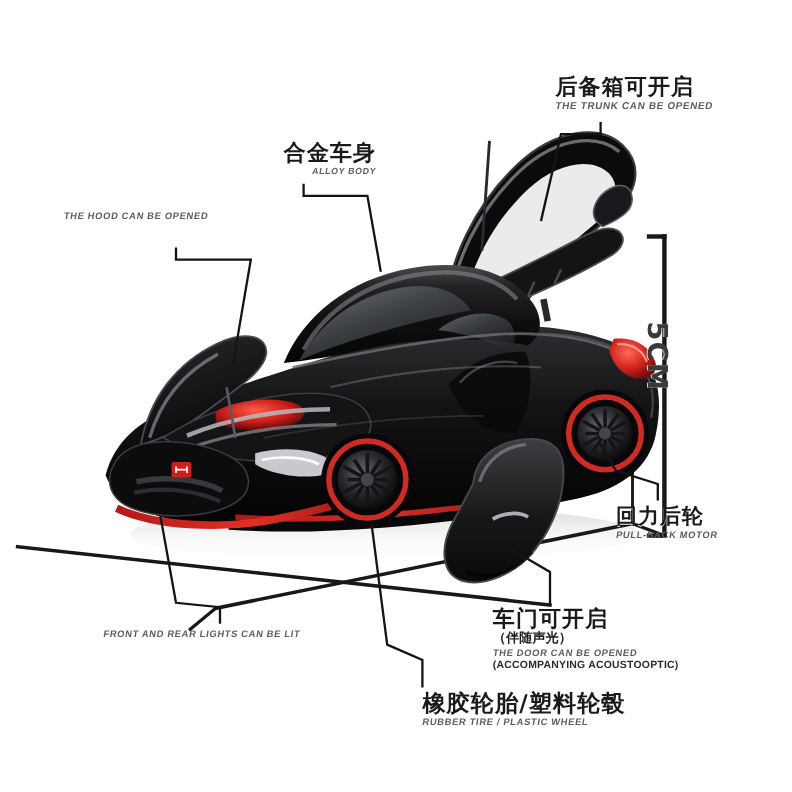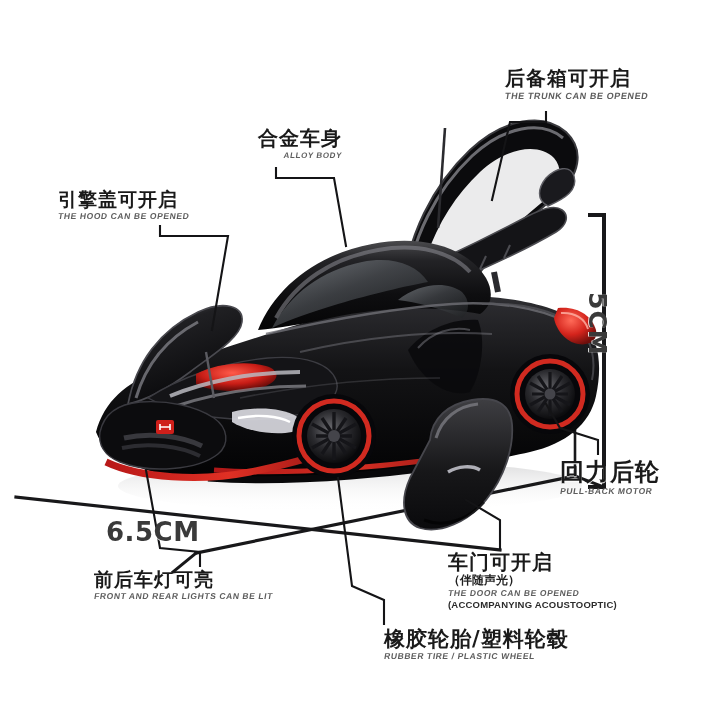--- a/index.html
+++ b/index.html
@@ -54,21 +54,21 @@
 
   #lbl-alloy{left:258px;top:128px;text-align:right;}
   #lbl-alloy .cn{font-size:20px;}
   #lbl-alloy .en{font-size:8px;margin-top:2px;}
 
   #lbl-hood{left:58px;top:190px;}
   #lbl-hood .cn{font-size:19px;}
   #lbl-hood .en{font-size:8.5px;margin-top:2px;}
 
   #lbl-motor{left:560px;top:460px;}
-  #lbl-motor .cn{font-size:24px;}
+  #lbl-motor .cn{font-size:19px;}
   #lbl-motor .en{font-size:8.5px;margin-top:2px;}
 
   #lbl-door{left:448px;top:552px;width:0;}
   #lbl-door .cn{font-size:20px;}
   #lbl-door .sub-cn{font-size:12px;margin-top:1px;}
   #lbl-door .en{font-size:8.5px;margin-top:2px;}
   #lbl-door .en2{font-size:9.5px;margin-top:1px;}
 
   #lbl-lights{left:94px;top:570px;}
   #lbl-lights .cn{font-size:19px;}
@@ -355,42 +355,39 @@
     <div class="cn">后备箱可开启</div>
     <div class="en">THE TRUNK CAN BE OPENED</div>
   </div>
 
   <div class="label" id="lbl-alloy">
     <div class="cn">合金车身</div>
     <div class="en">ALLOY BODY</div>
   </div>
 
   <div class="label" id="lbl-hood">
-    <div class="cn">引擎盖可开启</div>
     <div class="en">THE HOOD CAN BE OPENED</div>
   </div>
 
   <div class="label" id="lbl-motor">
     <div class="cn">回力后轮</div>
     <div class="en">PULL-BACK MOTOR</div>
   </div>
 
   <div class="label center" id="lbl-door">
     <div class="cn">车门可开启</div>
     <div class="sub-cn">（伴随声光）</div>
     <div class="en">THE DOOR CAN BE OPENED</div>
     <div class="en2">(ACCOMPANYING ACOUSTOOPTIC)</div>
   </div>
 
   <div class="label" id="lbl-lights">
-    <div class="cn">前后车灯可亮</div>
     <div class="en">FRONT AND REAR LIGHTS CAN BE LIT</div>
   </div>
 
   <div class="label center" id="lbl-tire">
     <div class="cn">橡胶轮胎/塑料轮毂</div>
     <div class="en">RUBBER TIRE / PLASTIC WHEEL</div>
   </div>
 
-  <div class="dim" id="dim-65">6.5CM</div>
   <div class="dim" id="dim-5">5CM</div>
 
 </div>
 
 </body></html>

